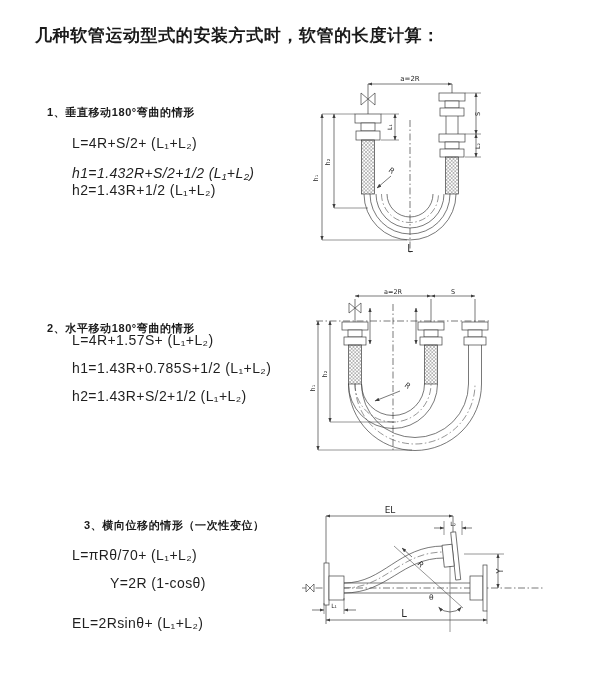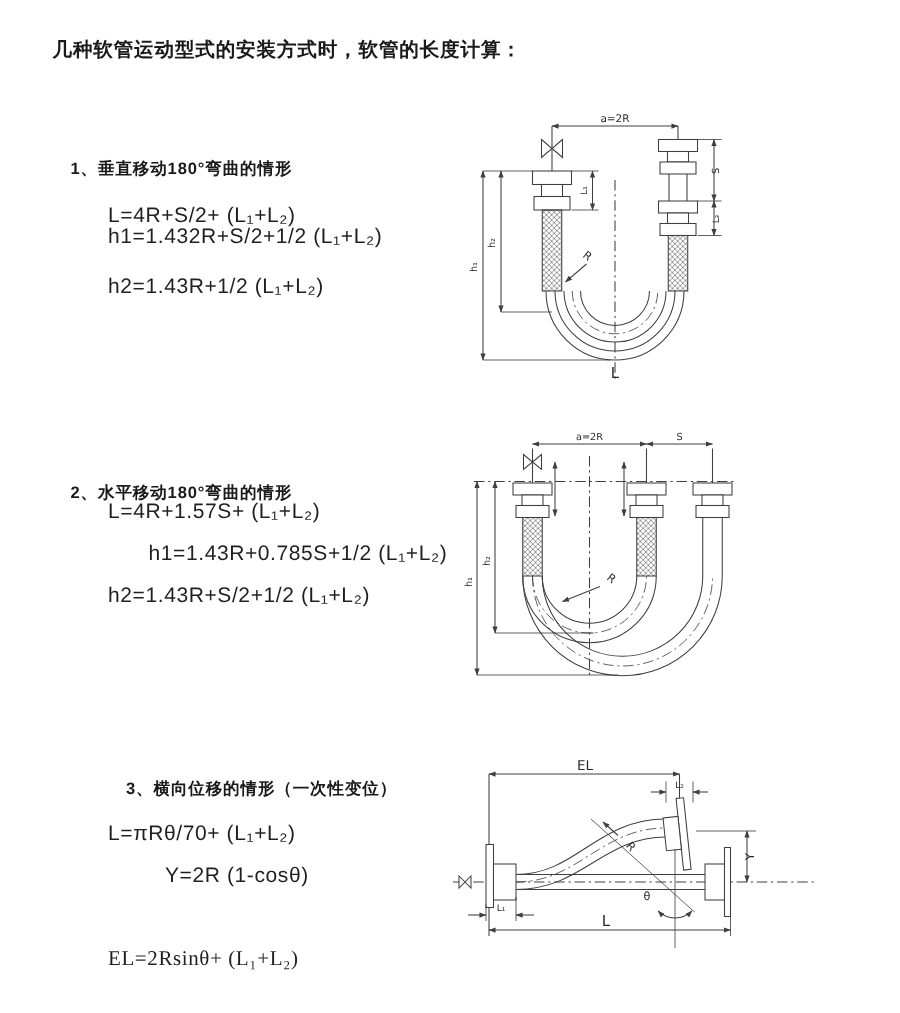--- a/index.html
+++ b/index.html
@@ -2,56 +2,56 @@
 <html><head>
 <meta charset="utf-8">
 <style>
   html,body { margin:0; padding:0; }
   body {
     width:600px; height:675px; background:#ffffff; position:relative;
     font-family:"Liberation Sans","DejaVu Sans",sans-serif; color:#1a1a1a;
     overflow:hidden;
   }
   .abs { position:absolute; }
-  .doc-title { font-size:13px; font-weight:600; letter-spacing:0.6px; white-space:nowrap; }
+  .doc-title { font-size:17px; font-weight:600; letter-spacing:0.6px; white-space:nowrap; }
   .sec-heading { font-size:11px; font-weight:600; letter-spacing:0.6px; white-space:nowrap; }
   .formula { font-size:14px; font-weight:500; letter-spacing:0.4px; white-space:nowrap; color:#1f1f1f; }
   svg { display:block; }
   svg text { font-family:"DejaVu Sans","Liberation Sans",sans-serif; fill:#2a2a2a; }
   svg .ln { stroke:#3f3f3f; stroke-width:0.7; fill:none; }
   svg .fil { stroke:#3f3f3f; stroke-width:0.7; fill:#ffffff; }
   svg .dd { stroke-dasharray:7 2.5 1.5 2.5; }
   svg .thin { stroke-width:0.55; }
 </style>
 </head>
 <body>
 
 <div class="page">
 
   <div class="abs doc-title" style="left:35px; top:24px;">几种软管运动型式的安装方式时，软管的长度计算：</div>
 
   <div>
     <div class="abs sec-heading" style="left:47px; top:105px;">1、垂直移动180°弯曲的情形</div>
     <div class="abs formula" style="left:72px; top:135px;">L=4R+S/2+ (L₁+L₂)</div>
-    <div class="abs formula" style="left:72px; top:149px;">h1=1.432R+S/2+1/2 (L₁+L₂)</div>
+    <div class="abs formula" style="left:72px; top:165px;font-style:italic;">h1=1.432R+S/2+1/2 (L₁+L₂)</div>
     <div class="abs formula" style="left:72px; top:182px;">h2=1.43R+1/2 (L₁+L₂)</div>
   </div>
 
   <div>
     <div class="abs sec-heading" style="left:47px; top:321px;text-align:right;">2、水平移动180°弯曲的情形</div>
     <div class="abs formula" style="left:72px; top:332px;">L=4R+1.57S+ (L₁+L₂)</div>
-    <div class="abs formula" style="left:72px; top:360px;margin-left:27px;">h1=1.43R+0.785S+1/2 (L₁+L₂)</div>
+    <div class="abs formula" style="left:72px; top:360px;">h1=1.43R+0.785S+1/2 (L₁+L₂)</div>
     <div class="abs formula" style="left:72px; top:388px;">h2=1.43R+S/2+1/2 (L₁+L₂)</div>
   </div>
 
   <div>
     <div class="abs sec-heading" style="left:47px; top:518px;margin-left:37px;">3、横向位移的情形（一次性变位）</div>
     <div class="abs formula" style="left:72px; top:547px;">L=πRθ/70+ (L₁+L₂)</div>
     <div class="abs formula" style="left:72px; top:575px;margin-left:38px;">Y=2R (1-cosθ)</div>
-    <div class="abs formula" style="left:72px; top:632px;font-family:Liberation Serif, serif;">EL=2Rsinθ+ (L₁+L₂)</div>
+    <div class="abs formula" style="left:72px; top:615px;">EL=2Rsinθ+ (L₁+L₂)</div>
   </div>
 
   <svg class="abs" style="left:310px; top:68px;" width="280" height="190" viewBox="0 0 280 190">
     <defs>
       <marker id="d1ar" viewBox="0 0 8 6" refX="7.5" refY="3" markerWidth="7" markerHeight="5" orient="auto-start-reverse">
         <path d="M0,0 L8,3 L0,6 Z" fill="#3f3f3f"></path>
       </marker>
       <pattern id="d1h" width="3.5" height="3.5" patternUnits="userSpaceOnUse">
         <path d="M0,0 L3.5,3.5 M3.5,0 L0,3.5" stroke="#6a6a6a" stroke-width="0.45"></path>
       </pattern>

